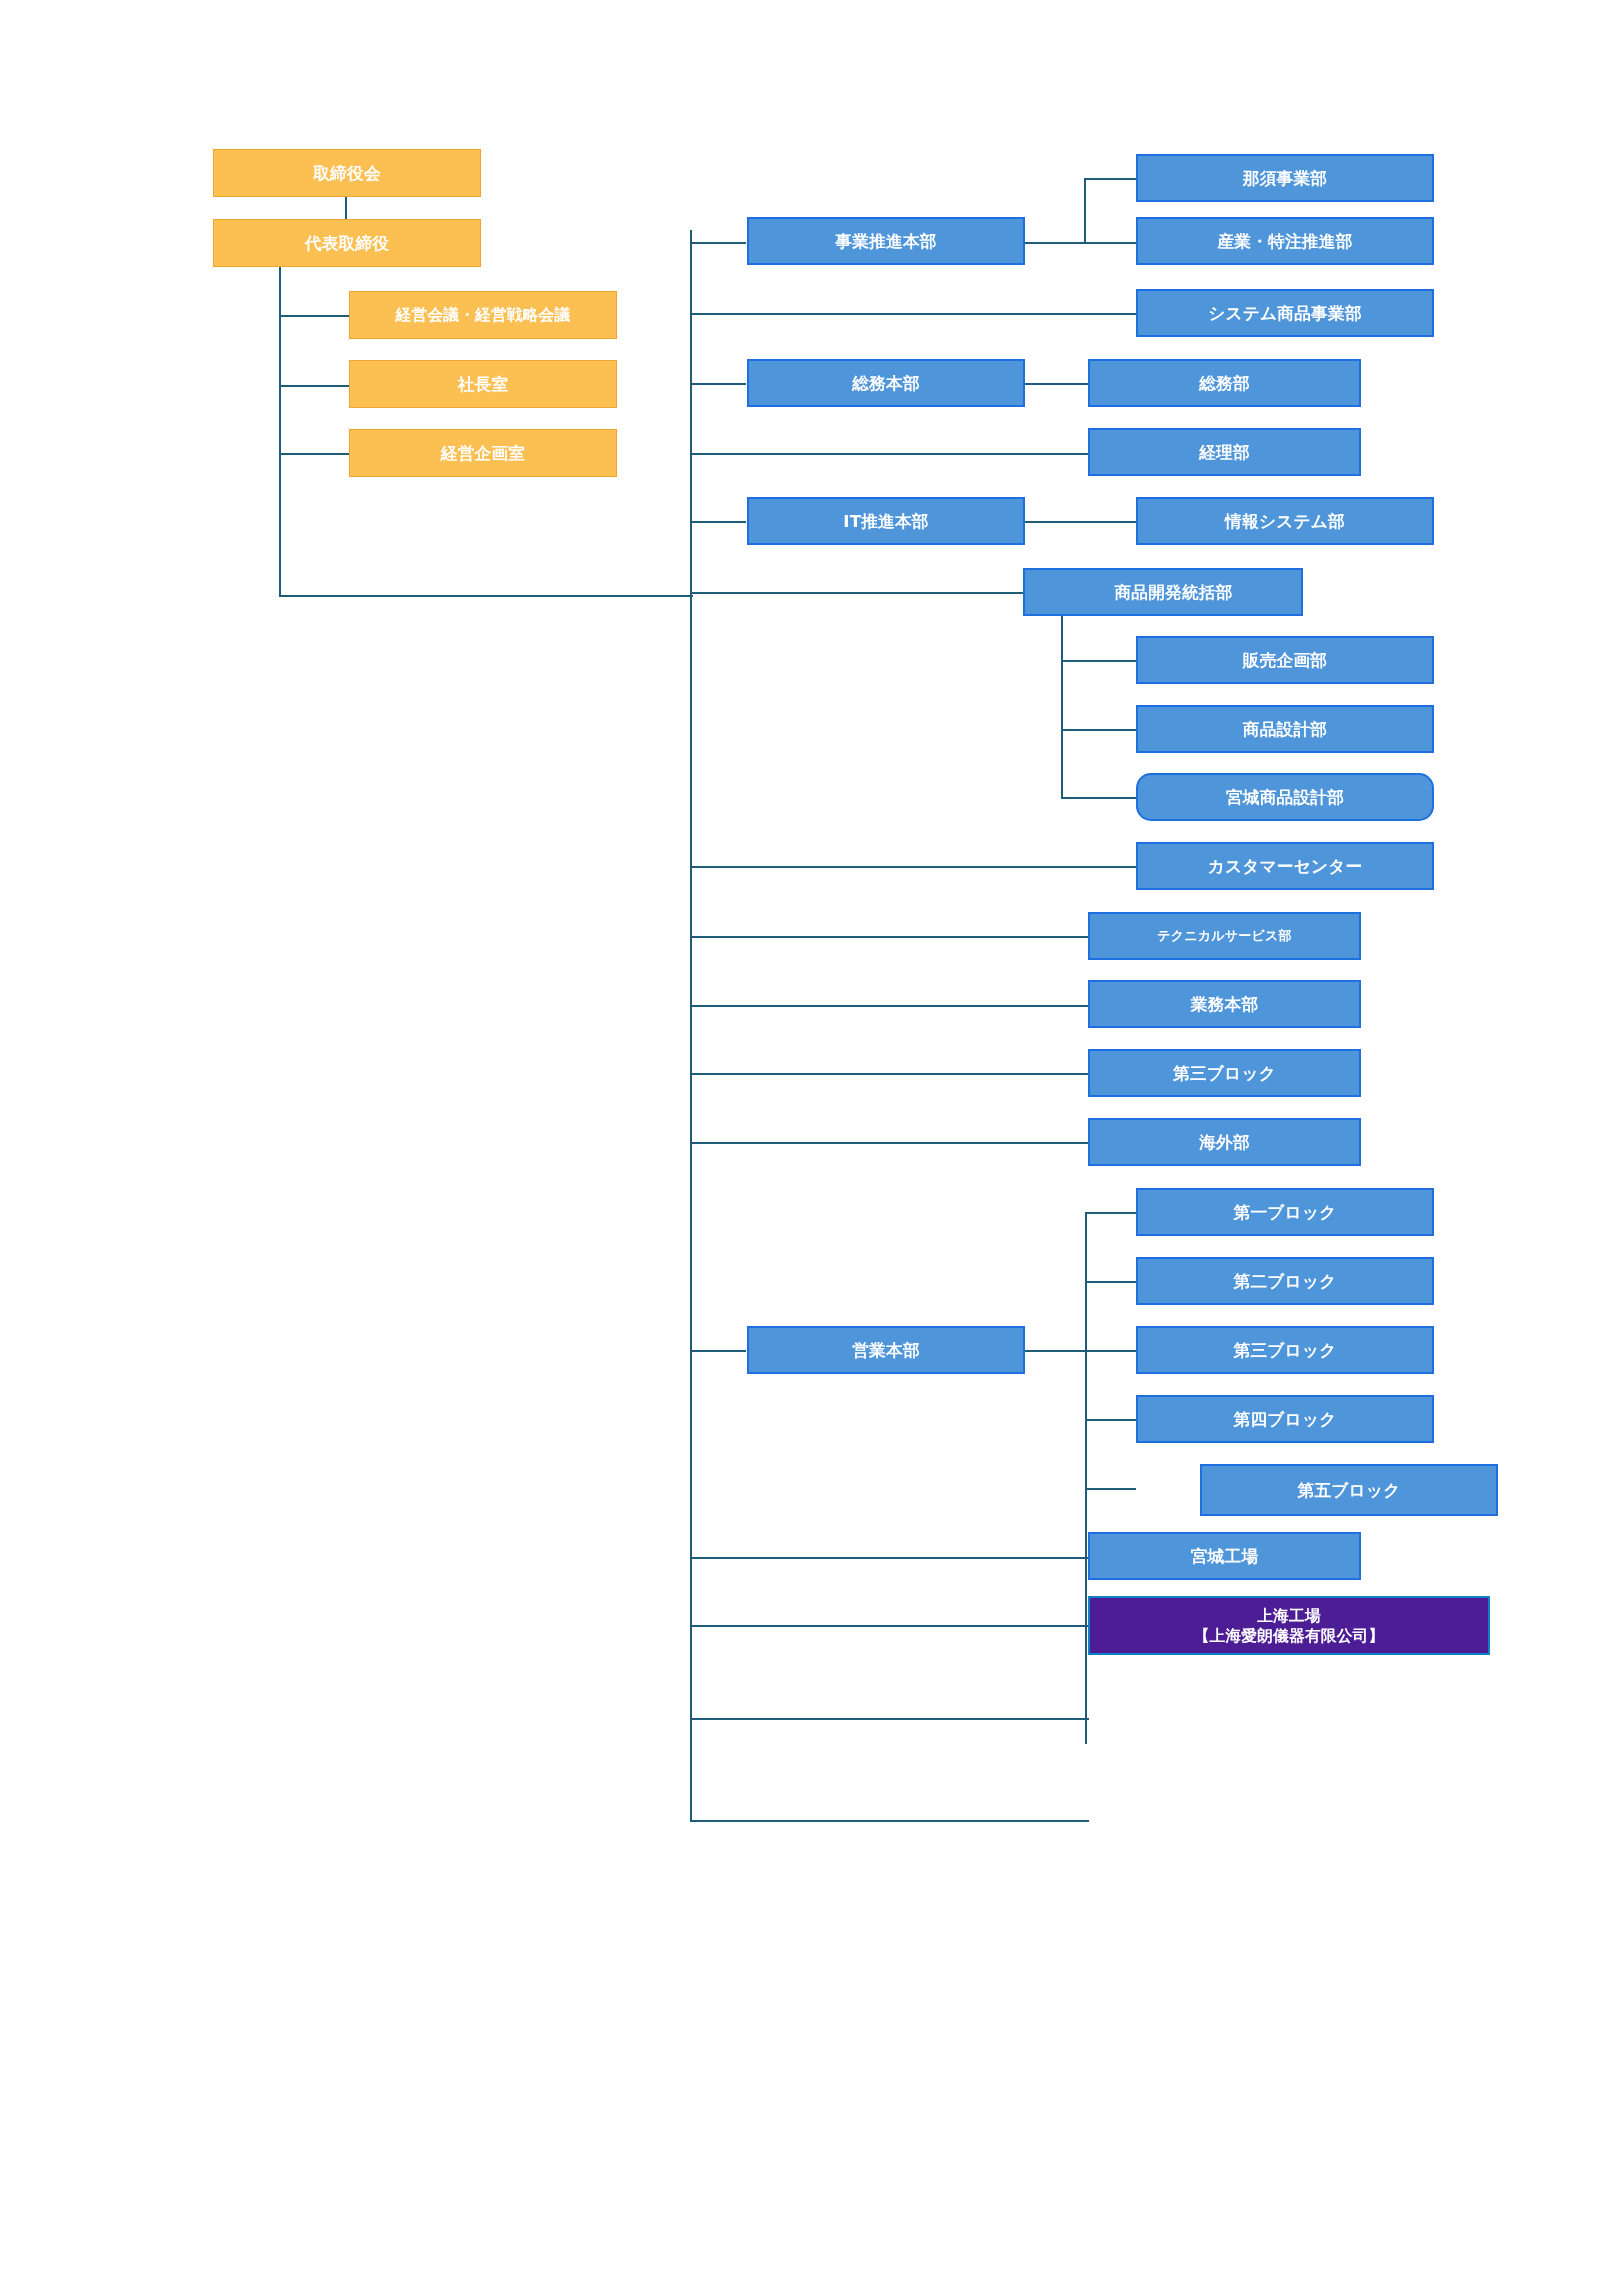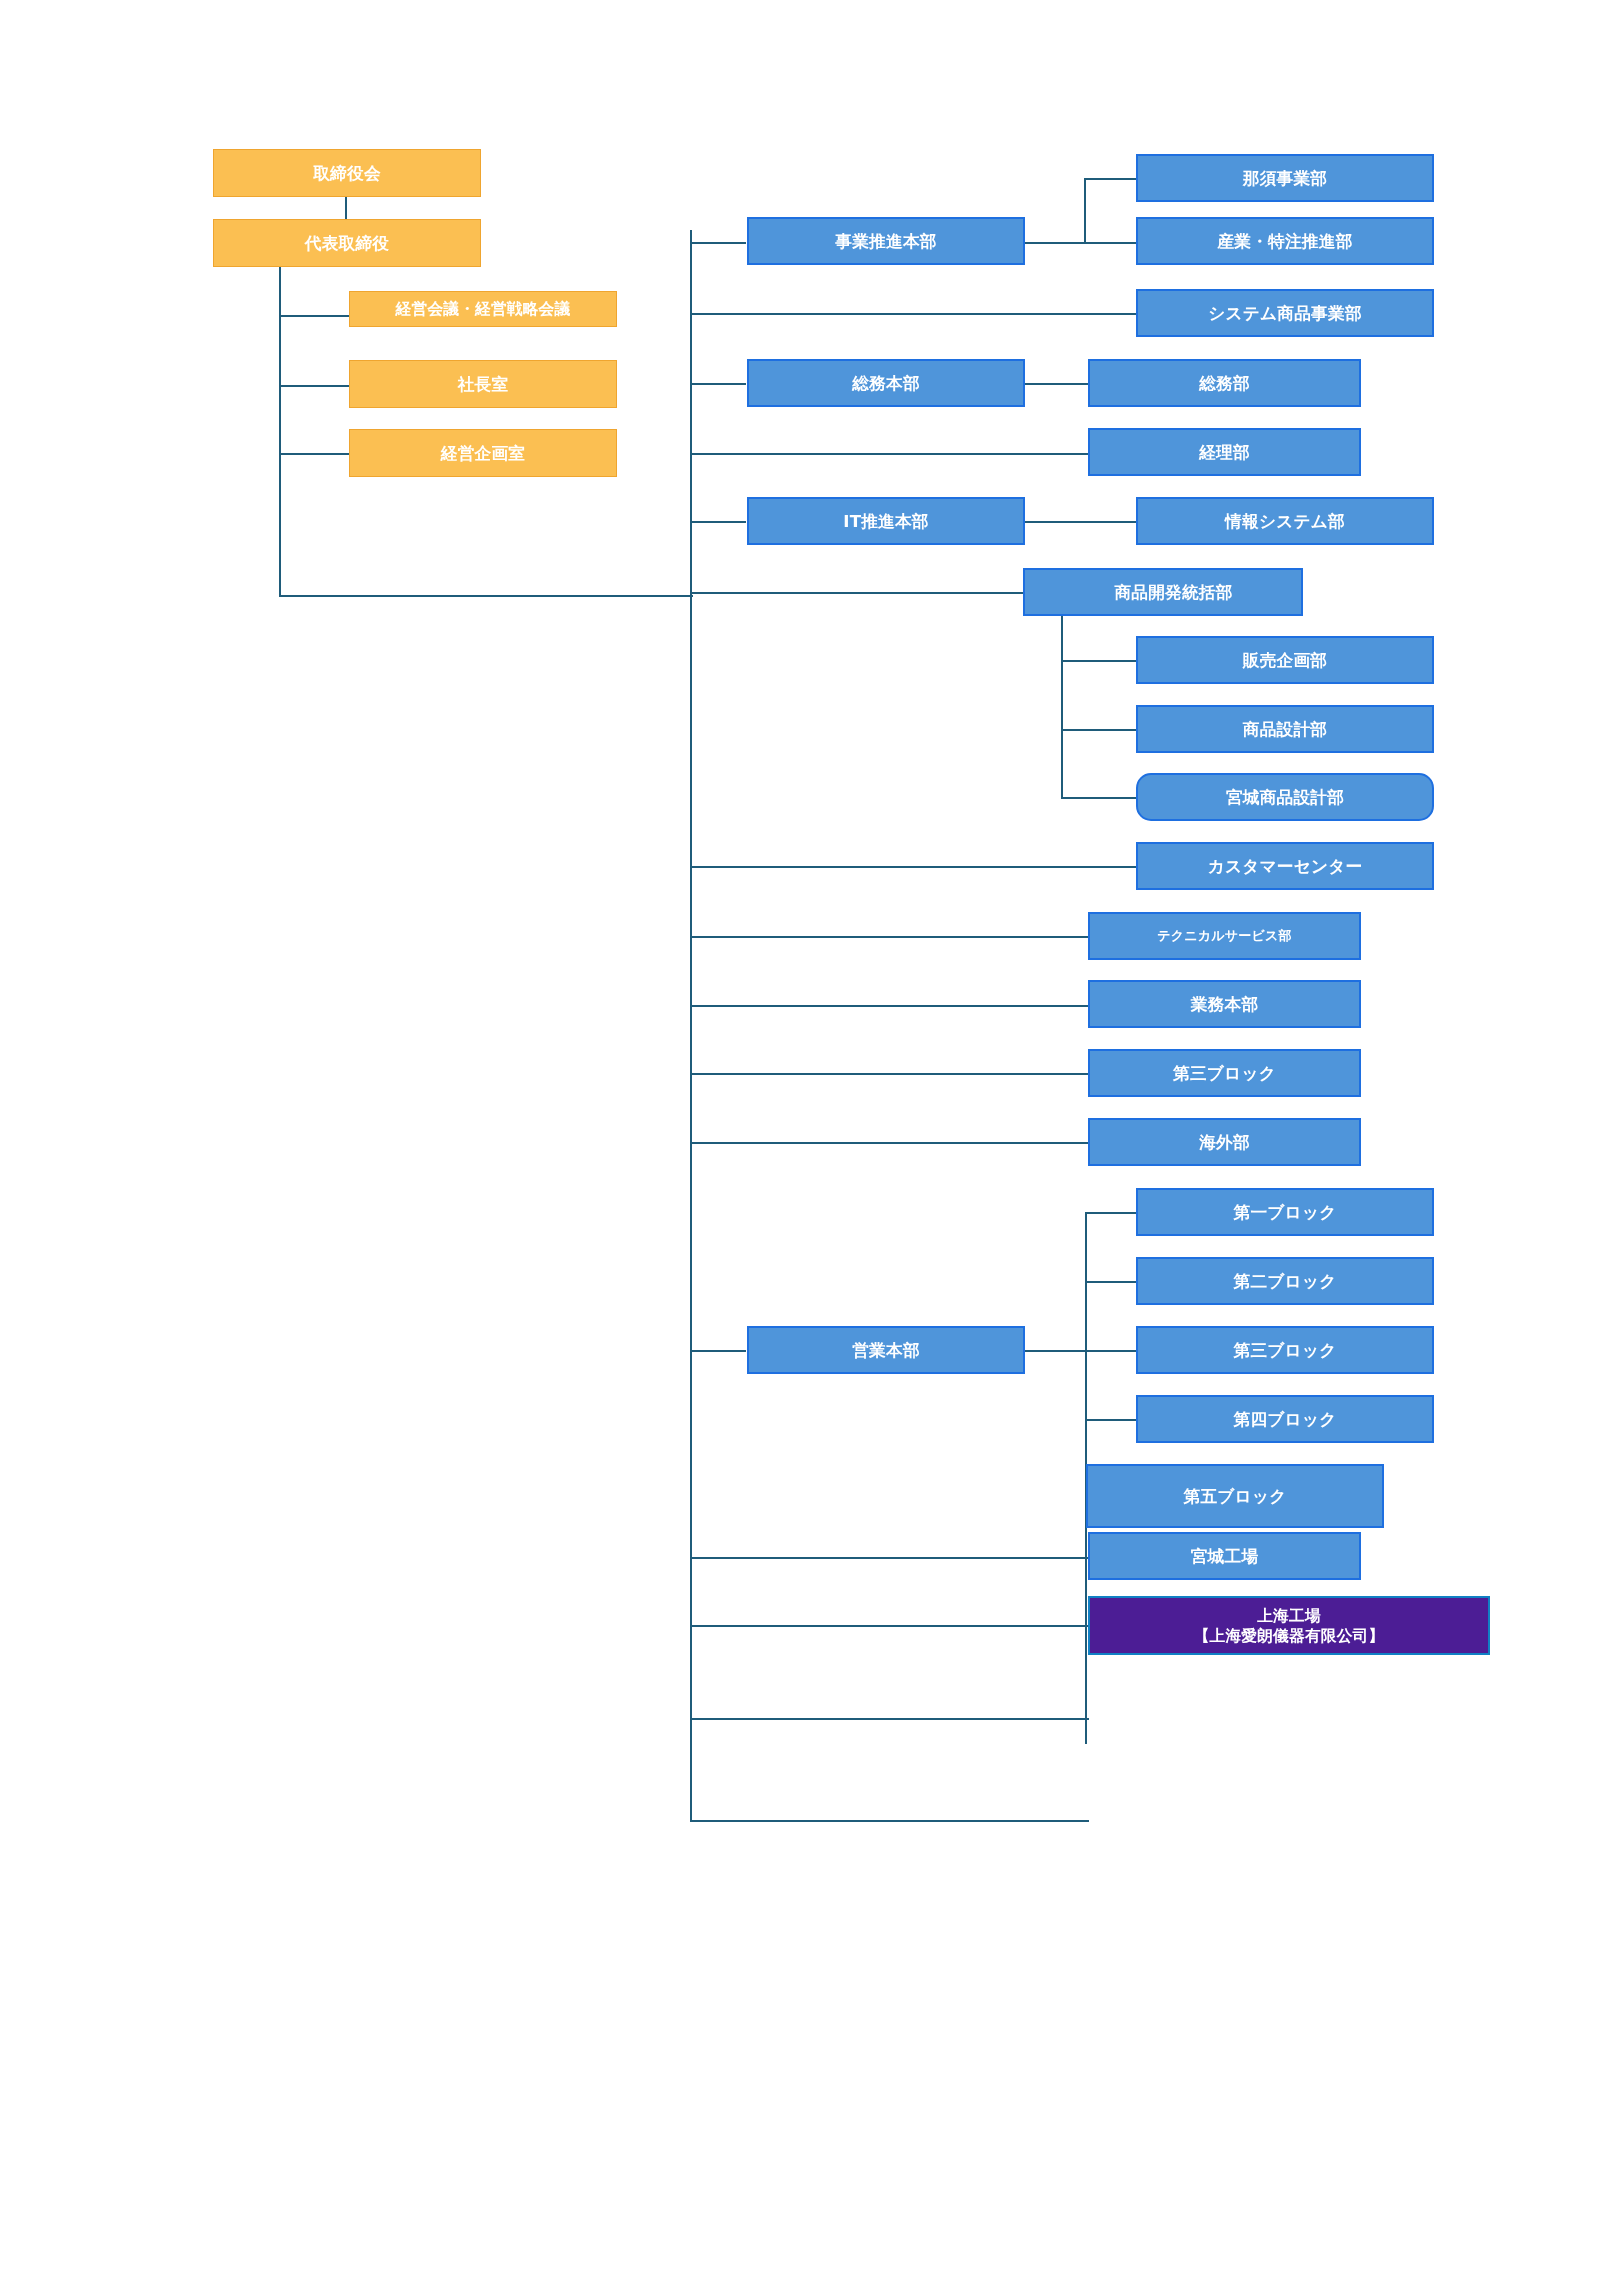--- a/index.html
+++ b/index.html
@@ -92,21 +92,21 @@
   <div class="line hline" style="left:690px;top:1625px;width:399px;height:2.3px;"></div>
 
   <div class="line hline" style="left:690px;top:1718px;width:399px;height:2.3px;"></div>
 
   <div class="line hline" style="left:690px;top:1820px;width:399px;height:2.3px;"></div>
 
   <div class="node orange" style="left:213px;top:149px;width:268px;height:48px;font-size:16.7px;">取締役会</div>
 
   <div class="node orange" style="left:213px;top:219px;width:268px;height:48px;font-size:16.7px;">代表取締役</div>
 
-  <div class="node orange" style="left:349px;top:291px;width:268px;height:36px;font-size:15.7px;">経営会議・経営戦略会議</div>
+  <div class="node orange" style="left:349px;top:291px;width:268px;height:48px;font-size:15.7px;">経営会議・経営戦略会議</div>
 
   <div class="node orange" style="left:349px;top:360px;width:268px;height:48px;font-size:16.7px;">社長室</div>
 
   <div class="node orange" style="left:349px;top:429px;width:268px;height:48px;font-size:16.7px;text-align:right;">経営企画室</div>
 
   <div class="node blue" style="left:747px;top:217px;width:278px;height:48px;font-size:16.7px;">事業推進本部</div>
 
   <div class="node blue" style="left:1136px;top:154px;width:298px;height:48px;font-size:16.7px;">那須事業部</div>
 
   <div class="node blue" style="left:1136px;top:217px;width:298px;height:48px;font-size:16.7px;">産業・特注推進部</div>
@@ -144,21 +144,21 @@
   <div class="node blue" style="left:747px;top:1326px;width:278px;height:48px;font-size:16.7px;">営業本部</div>
 
   <div class="node blue" style="left:1136px;top:1188px;width:298px;height:48px;font-size:16.7px;">第一ブロック</div>
 
   <div class="node blue" style="left:1136px;top:1257px;width:298px;height:48px;font-size:16.7px;">第二ブロック</div>
 
   <div class="node blue" style="left:1136px;top:1326px;width:298px;height:48px;font-size:16.7px;">第三ブロック</div>
 
   <div class="node blue" style="left:1136px;top:1395px;width:298px;height:48px;font-size:16.7px;">第四ブロック</div>
 
-  <div class="node blue" style="left:1086px;top:1464px;width:298px;height:64px;font-size:16.7px;">第五ブロック</div>
+  <div class="node blue" style="left:1200px;top:1464px;width:298px;height:52px;font-size:16.7px;">第五ブロック</div>
 
   <div class="node blue" style="left:1088px;top:1532px;width:273px;height:48px;font-size:16.7px;">宮城工場</div>
 
   <div class="node cyan" style="left:1088px;top:1596px;width:402px;height:59px;font-size:15.7px;">上海工場
 【上海愛朗儀器有限公司】</div>
 
 
 
 </div>
 

